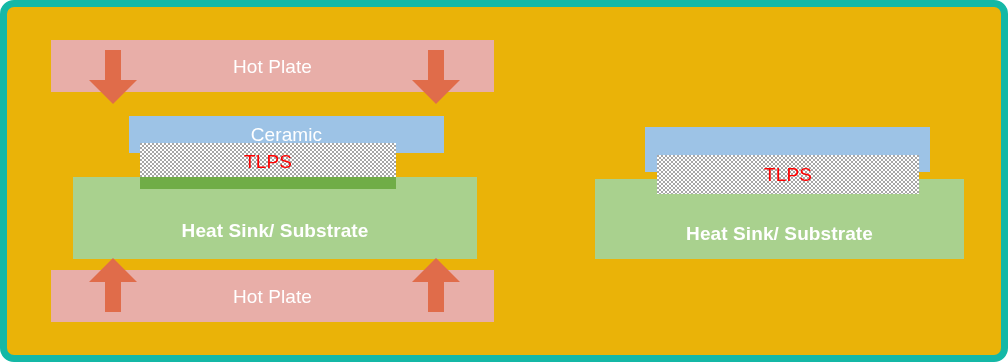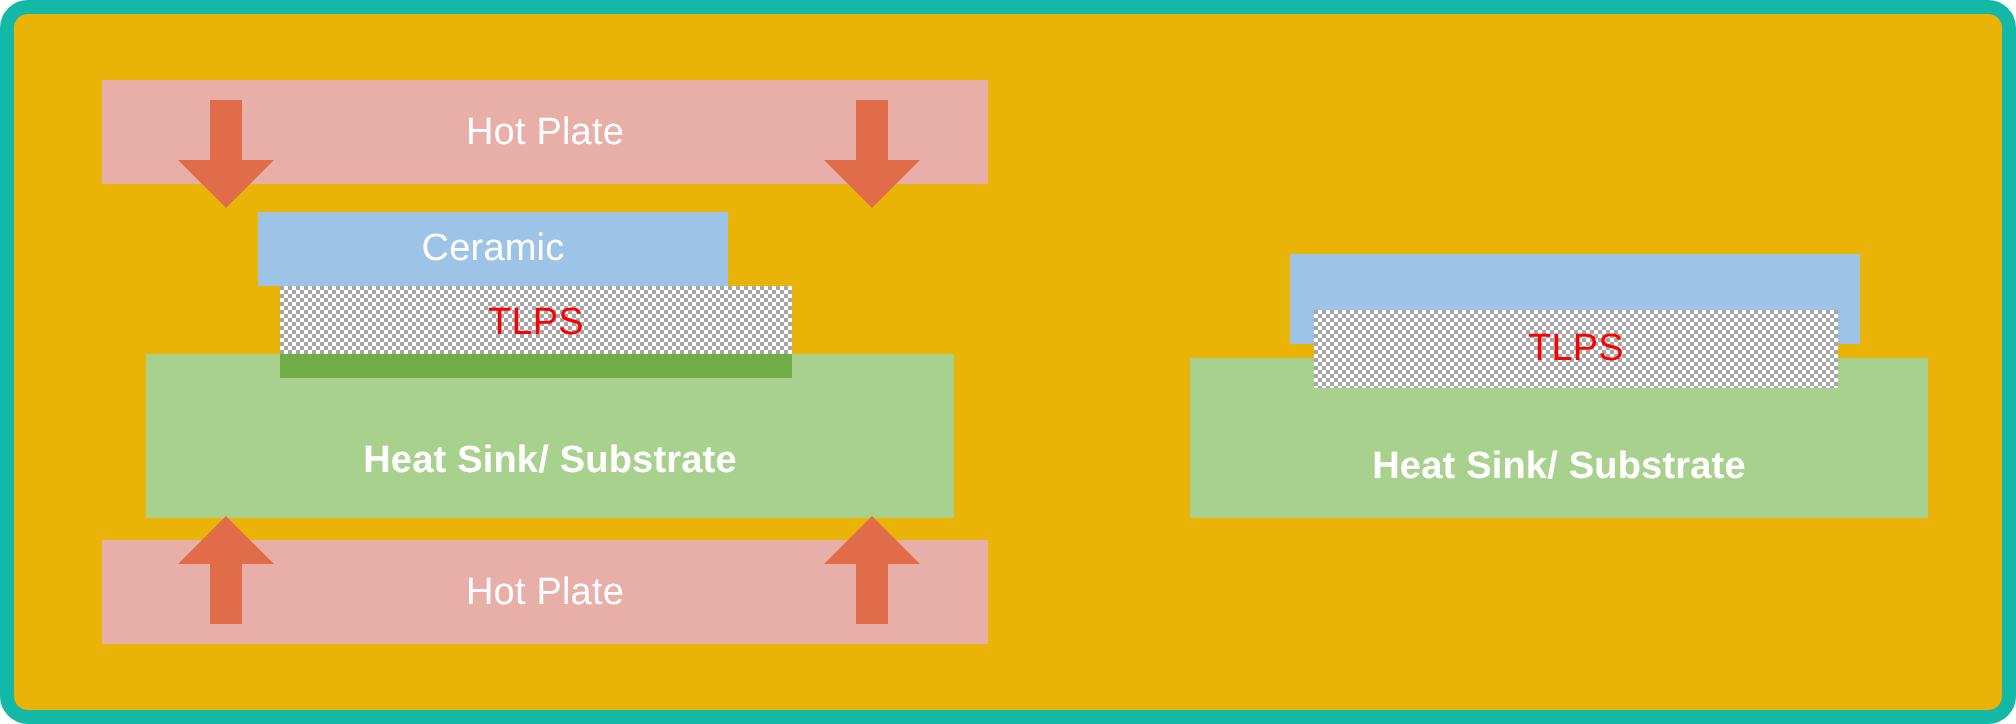--- a/index.html
+++ b/index.html
@@ -105,21 +105,21 @@
         <polygon points="20,0 36,0 36,30 52,30 28,54 4,30 20,30" fill="#e06c4a"></polygon>
       </svg>
     </div>
 
     <div class="arrow" style="left:401px; top:43px; width:56px; height:54px;">
       <svg width="56" height="54" viewBox="0 0 56 54">
         <polygon points="20,0 36,0 36,30 52,30 28,54 4,30 20,30" fill="#e06c4a"></polygon>
       </svg>
     </div>
 
-    <div class="layer ceramic" style="left:122px; top:99px; width:235px; height:37px;">
+    <div class="layer ceramic" style="left:122px; top:109px; width:315px; height:37px;">
       <span class="layer-label">Ceramic</span>
     </div>
 
     <div class="layer bond-strip" style="left:133px; top:164px; width:256px; height:16px;"></div>
 
     <div class="layer tlps" style="left:133px; top:136px; width:256px; height:36px;">
       <span class="layer-label">TLPS</span>
     </div>
 
     <div class="layer heat-sink" style="left:66px; top:170px; width:404px; height:82px;">

